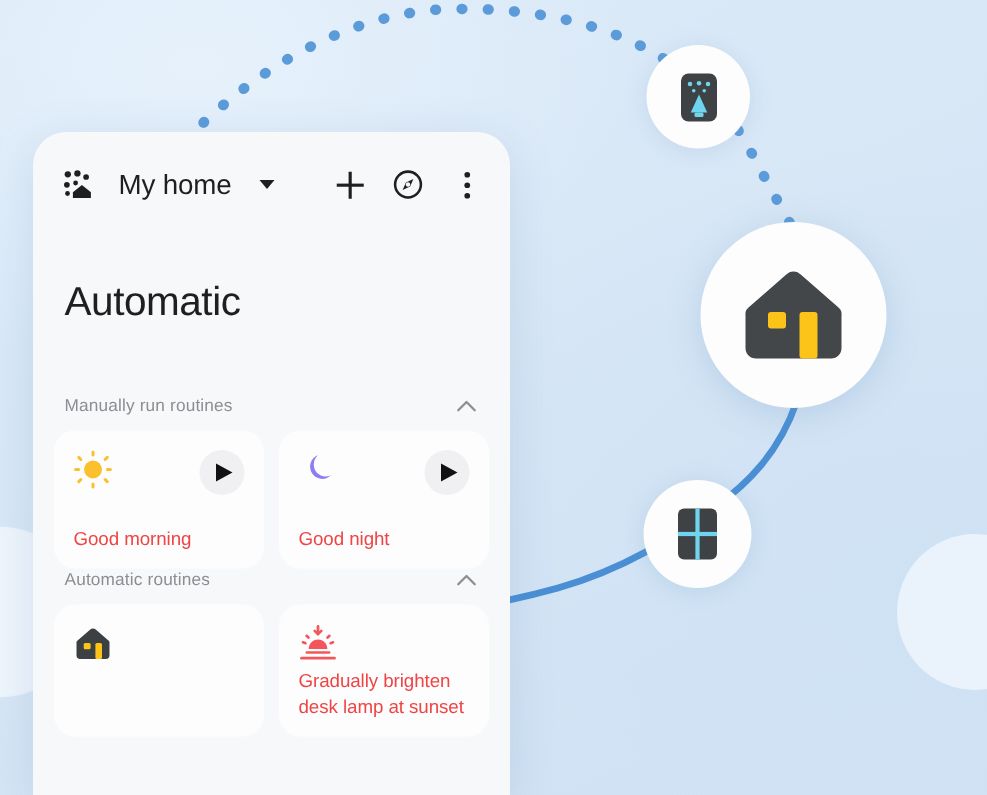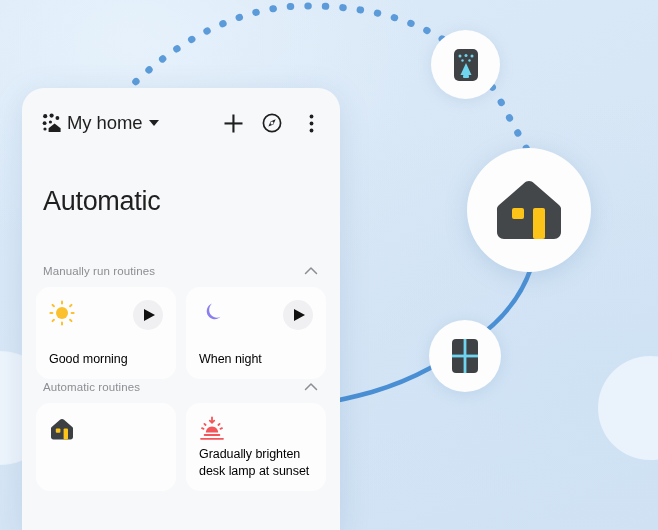--- a/index.html
+++ b/index.html
@@ -104,21 +104,21 @@
   #app-header {
     display: flex;
     align-items: center;
     height: 46px;
     padding: 12px 18px 0 20px;
     box-sizing: content-box;
   }
   #home-selector {
     display: flex;
     align-items: center;
-    gap: 5px;
+    gap: 17px;
     cursor: pointer;
   }
   #home-cluster-icon {
     width: 20px;
     height: 20px;
     flex: 0 0 20px;
     display: block;
   }
   #home-name {
     font-size: 18.5px;
@@ -226,21 +226,21 @@
     width: 0;
     height: 0;
     border-top: 6.5px solid transparent;
     border-bottom: 6.5px solid transparent;
     border-left: 11px solid #111;
     margin-left: 3px;
   }
   .routine-name {
     margin-top: auto;
     font-size: 12.5px;
-    color: #000000;
+    color: #ef4444;
     line-height: 1.32;
     letter-spacing: -0.05px;
   }
   .automatic-card { min-height: 86px; }
   .automatic-card .routine-top { height: 30px; }
 </style>
 </head>
 <body>
 
 <div id="stage">
@@ -358,21 +358,21 @@
 
         <div class="routine-card">
           <div class="routine-top">
             <svg class="routine-icon" viewBox="0 0 26 26" xmlns="http://www.w3.org/2000/svg">
               <path d="M21.5 16.8 C 19.8 18.6 17.3 19.6 14.8 19.2 C 10 18.5 6.9 14 7.9 9.4 C 8.5 6.6 10.5 4.4 13 3.4 C 9.6 6.5 9.2 11.8 12.3 15.2 C 14.7 17.8 18.4 18.4 21.5 16.8 Z" fill="#8b7ef0"></path>
             </svg>
             <div class="play-button">
               <span class="play-triangle"></span>
             </div>
           </div>
-          <div class="routine-name">When night</div>
+          <div class="routine-name">Good night</div>
         </div>
 
       </div>
     </div>
 
     <div class="section" id="automatic-section">
       <div class="section-header">
         <span class="section-label">Automatic routines</span>
         <svg class="section-chevron" viewBox="0 0 16 16" xmlns="http://www.w3.org/2000/svg">
           <path d="M2.5 10.5 L8 5 L13.5 10.5" fill="none" stroke="#8b8e92" stroke-width="1.5" stroke-linecap="round" stroke-linejoin="round"></path>

